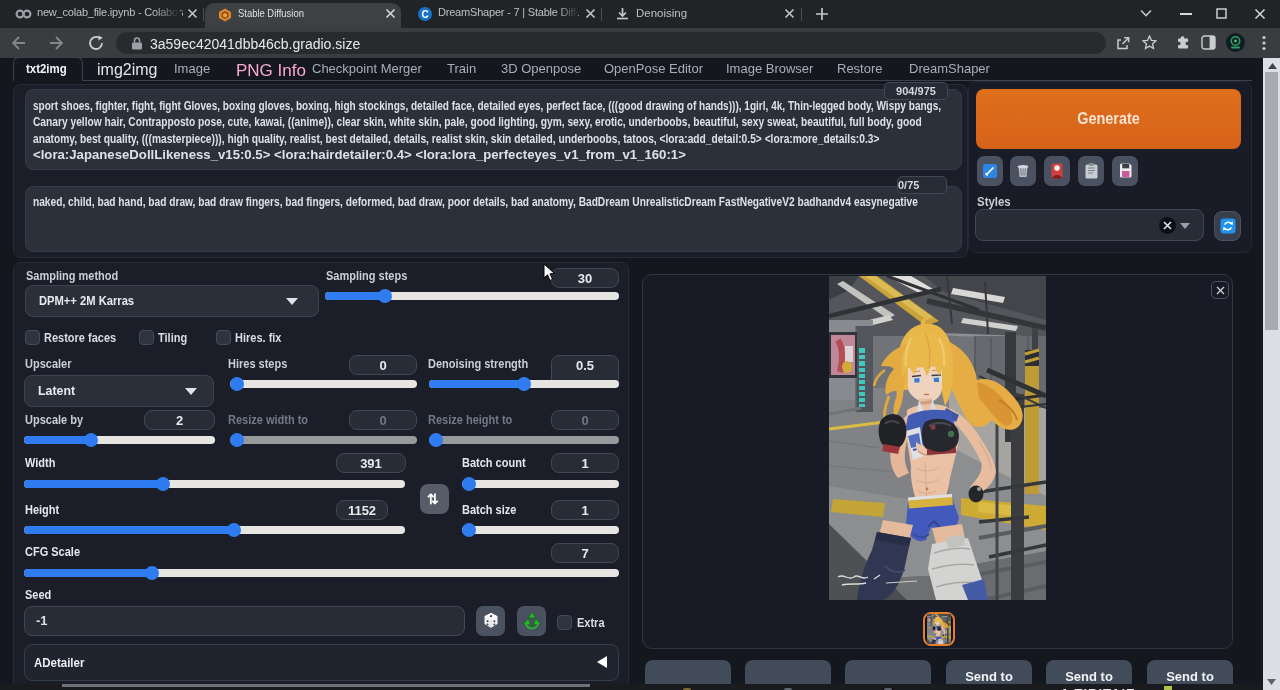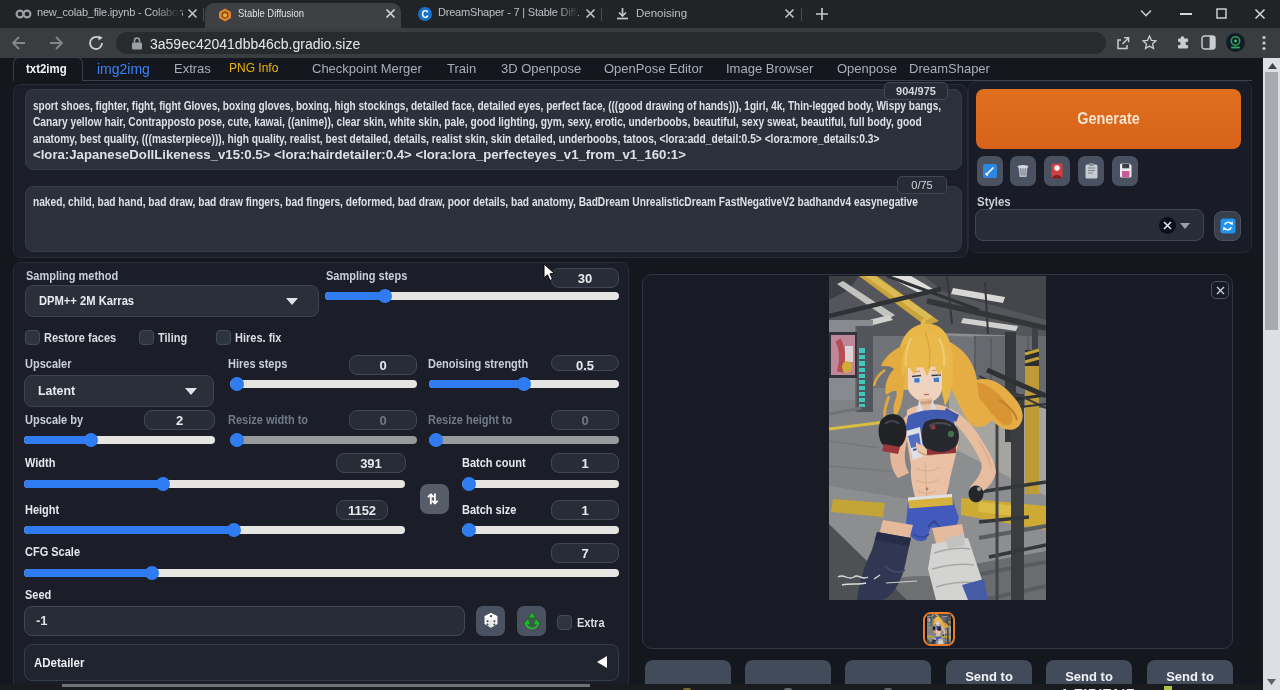--- a/index.html
+++ b/index.html
@@ -120,46 +120,46 @@
     <circle cx="2" cy="2.5" r="1.6" fill="#c9ccd0"></circle>
     <circle cx="2" cy="8" r="1.6" fill="#c9ccd0"></circle>
     <circle cx="2" cy="13.5" r="1.6" fill="#c9ccd0"></circle>
   </svg>
 
 <div class="a" id="page" style="left:0;top:58px;width:1263px;height:632px;background:#15171f;"></div>
 
 <div class="a" style="left:13px;top:80px;width:1239px;height:1px;background:#394150;"></div>
 <div class="a" style="left:13px;top:57px;width:70px;height:24px;border:1px solid #394150;border-bottom:none;border-radius:6px 6px 0 0;background:#15171f;"></div>
 <div class="a" style="left:26px;top:61px;font-size:13px;font-weight:700;color:#f3f5f7;transform:scaleX(0.88);transform-origin:0 50%;">txt2img</div>
-<div class="a" style="left:97px;top:61px;font-size:14px;color:#3b82f6;">img2img</div>
-<div class="a" style="left:174px;top:61px;font-size:13px;color:#a8aeb8;">Extras</div>
-<div class="a" style="left:229px;top:61px;font-size:12px;color:#eab308;">PNG Info</div>
+<div class="a" style="left:97px;top:61px;font-size:16px;color:#e5e5e5;">img2img</div>
+<div class="a" style="left:174px;top:61px;font-size:13px;color:#a8aeb8;">Image</div>
+<div class="a" style="left:236px;top:61px;font-size:17px;color:#f9a8d4;">PNG Info</div>
 <div class="a" style="left:312px;top:61px;font-size:13px;color:#a8aeb8;">Checkpoint Merger</div>
 <div class="a" style="left:447px;top:61px;font-size:13px;color:#a8aeb8;">Train</div>
 <div class="a" style="left:501px;top:61px;font-size:13px;color:#a8aeb8;">3D Openpose</div>
 <div class="a" style="left:604px;top:61px;font-size:13px;color:#a8aeb8;">OpenPose Editor</div>
 <div class="a" style="left:726px;top:61px;font-size:13px;color:#a8aeb8;">Image Browser</div>
-<div class="a" style="left:837px;top:61px;font-size:13px;color:#a8aeb8;">Openpose</div>
+<div class="a" style="left:837px;top:61px;font-size:13px;color:#a8aeb8;">Restore</div>
 <div class="a" style="left:909px;top:61px;font-size:13px;color:#a8aeb8;">DreamShaper</div>
 
 <div class="a" style="left:13px;top:84px;width:955px;height:174px;background:#1b1e28;border:1px solid #262b37;border-radius:8px;"></div>
 
 <div class="a" style="left:25px;top:89px;width:937px;height:81px;background:#2b303a;border:1px solid #343b48;border-radius:8px;"></div>
 <div class="a" style="left:33px;top:98px;width:915px;font-size:12.4px;font-weight:600;color:#dde1e7;line-height:16.3px;white-space:nowrap;" id="ptext">
 <div style="transform:scaleX(0.811);transform-origin:0 50%;">sport shoes, fighter, fight, fight Gloves, boxing gloves, boxing,  high stockings, detailed face, detailed eyes, perfect face, (((good drawing of hands))), 1girl, 4k, Thin-legged body, Wispy bangs,</div>
 <div style="transform:scaleX(0.824);transform-origin:0 50%;">Canary yellow hair, Contrapposto pose, cute, kawai, ((anime)), clear skin, white skin, pale,  good lighting, gym, sexy, erotic, underboobs, beautiful, sexy sweat,  beautiful, full body, good</div>
 <div style="transform:scaleX(0.825);transform-origin:0 50%;">anatomy, best quality, (((masterpiece))), high quality, realist, best detailed, details, realist skin, skin detailed, underboobs, tatoos, &lt;lora:add_detail:0.5&gt; &lt;lora:more_details:0.3&gt;</div>
 <div style="font-size:12.8px;transform:scaleX(1.03);transform-origin:0 50%;">&lt;lora:JapaneseDollLikeness_v15:0.5&gt;  &lt;lora:hairdetailer:0.4&gt; &lt;lora:lora_perfecteyes_v1_from_v1_160:1&gt;</div>
 </div>
 
 <div class="a" style="left:884px;top:82px;width:64px;height:18px;background:#262b35;border:1px solid #414754;border-radius:5px;color:#d3d7de;font-size:11px;font-weight:600;text-align:center;line-height:16px;">904/975</div>
 
 <div class="a" style="left:25px;top:186px;width:937px;height:66px;background:#2b303a;border:1px solid #343b48;border-radius:8px;"></div>
 <div class="a" style="left:33px;top:194px;width:915px;font-size:12.4px;font-weight:600;color:#dde1e7;line-height:16.3px;white-space:nowrap;transform:scaleX(0.821);transform-origin:0 50%;">naked, child, bad hand, bad draw, bad draw fingers, bad fingers, deformed, bad draw, poor details, bad anatomy, BadDream UnrealisticDream FastNegativeV2 badhandv4 easynegative</div>
-<div class="a" style="left:897px;top:176px;width:50px;height:18px;background:#262b35;border:1px solid #414754;border-radius:5px;color:#d3d7de;font-size:11px;font-weight:400;text-align:center;line-height:16px;">0/75</div>
+<div class="a" style="left:897px;top:176px;width:50px;height:18px;background:#262b35;border:1px solid #414754;border-radius:5px;color:#d3d7de;font-size:11px;font-weight:700;text-align:left;line-height:16px;">0/75</div>
 
 <div class="a" style="left:968px;top:81px;width:284px;height:172px;background:#191c26;border:1px solid #242937;border-radius:8px;"></div>
 <div class="a" style="left:976px;top:89px;width:265px;height:60px;border-radius:8px;background:linear-gradient(#e06f1d,#d6621a);"></div>
 <div class="a" style="left:976px;top:110px;width:265px;text-align:center;font-size:16px;font-weight:700;color:#f7e4d0;transform:scaleX(0.9);">Generate</div>
 
 <div class="a" style="left:977px;top:156px;width:26px;height:30px;background:#4a5160;border-radius:7px;"></div>
 <div class="a" style="left:1010px;top:156px;width:26px;height:30px;background:#4a5160;border-radius:7px;"></div>
 <div class="a" style="left:1044px;top:156px;width:26px;height:30px;background:#4a5160;border-radius:7px;"></div>
 <div class="a" style="left:1078px;top:156px;width:26px;height:30px;background:#4a5160;border-radius:7px;"></div>
 <div class="a" style="left:1112px;top:156px;width:26px;height:30px;background:#4a5160;border-radius:7px;"></div>
@@ -230,21 +230,21 @@
 <div class="a" style="left:24px;top:375px;width:190px;height:32px;background:#2a2f3a;border:1px solid #3d4450;border-radius:8px;"></div>
 <div class="a" style="left:38px;top:383px;font-size:13px;font-weight:700;color:#e8ebef;transform:scaleX(0.95);transform-origin:0 50%;">Latent</div>
 <svg class="a" style="left:185px;top:388px" width="12" height="7" viewBox="0 0 12 7">
     <path d="M0 0 L6 7 L12 0 Z" fill="#dfe2e7"></path>
   </svg>
 <div class="lbl" style="left:228px;top:357px;">Hires steps</div>
 <div class="num" style="left:349px;top:355px;width:68px;height:20px;line-height:19px;">0</div>
 <div class="track" style="left:230px;top:380px;width:187px;"></div>
 <div class="thumbdot" style="left:230px;top:377px;"></div>
 <div class="lbl" style="left:428px;top:357px;">Denoising strength</div>
-<div class="num" style="left:551px;top:355px;width:68px;height:16px;line-height:19px;">0.5</div>
+<div class="num" style="left:551px;top:355px;width:68px;height:33px;line-height:19px;">0.5</div>
 <div class="track" style="left:429px;top:380px;width:190px;"></div>
 <div class="fill" style="left:429px;top:380px;width:95px;"></div>
 <div class="thumbdot" style="left:517px;top:377px;"></div>
 
 <div class="lbl" style="left:25px;top:413px;">Upscale by</div>
 <div class="num" style="left:144px;top:410px;width:71px;height:20px;line-height:19px;">2</div>
 <div class="track" style="left:24px;top:436px;width:191px;"></div>
 <div class="fill" style="left:24px;top:436px;width:67px;"></div>
 <div class="thumbdot" style="left:84px;top:433px;"></div>
 <div class="lbl" style="left:228px;top:413px;color:#707a88;">Resize width to</div>

